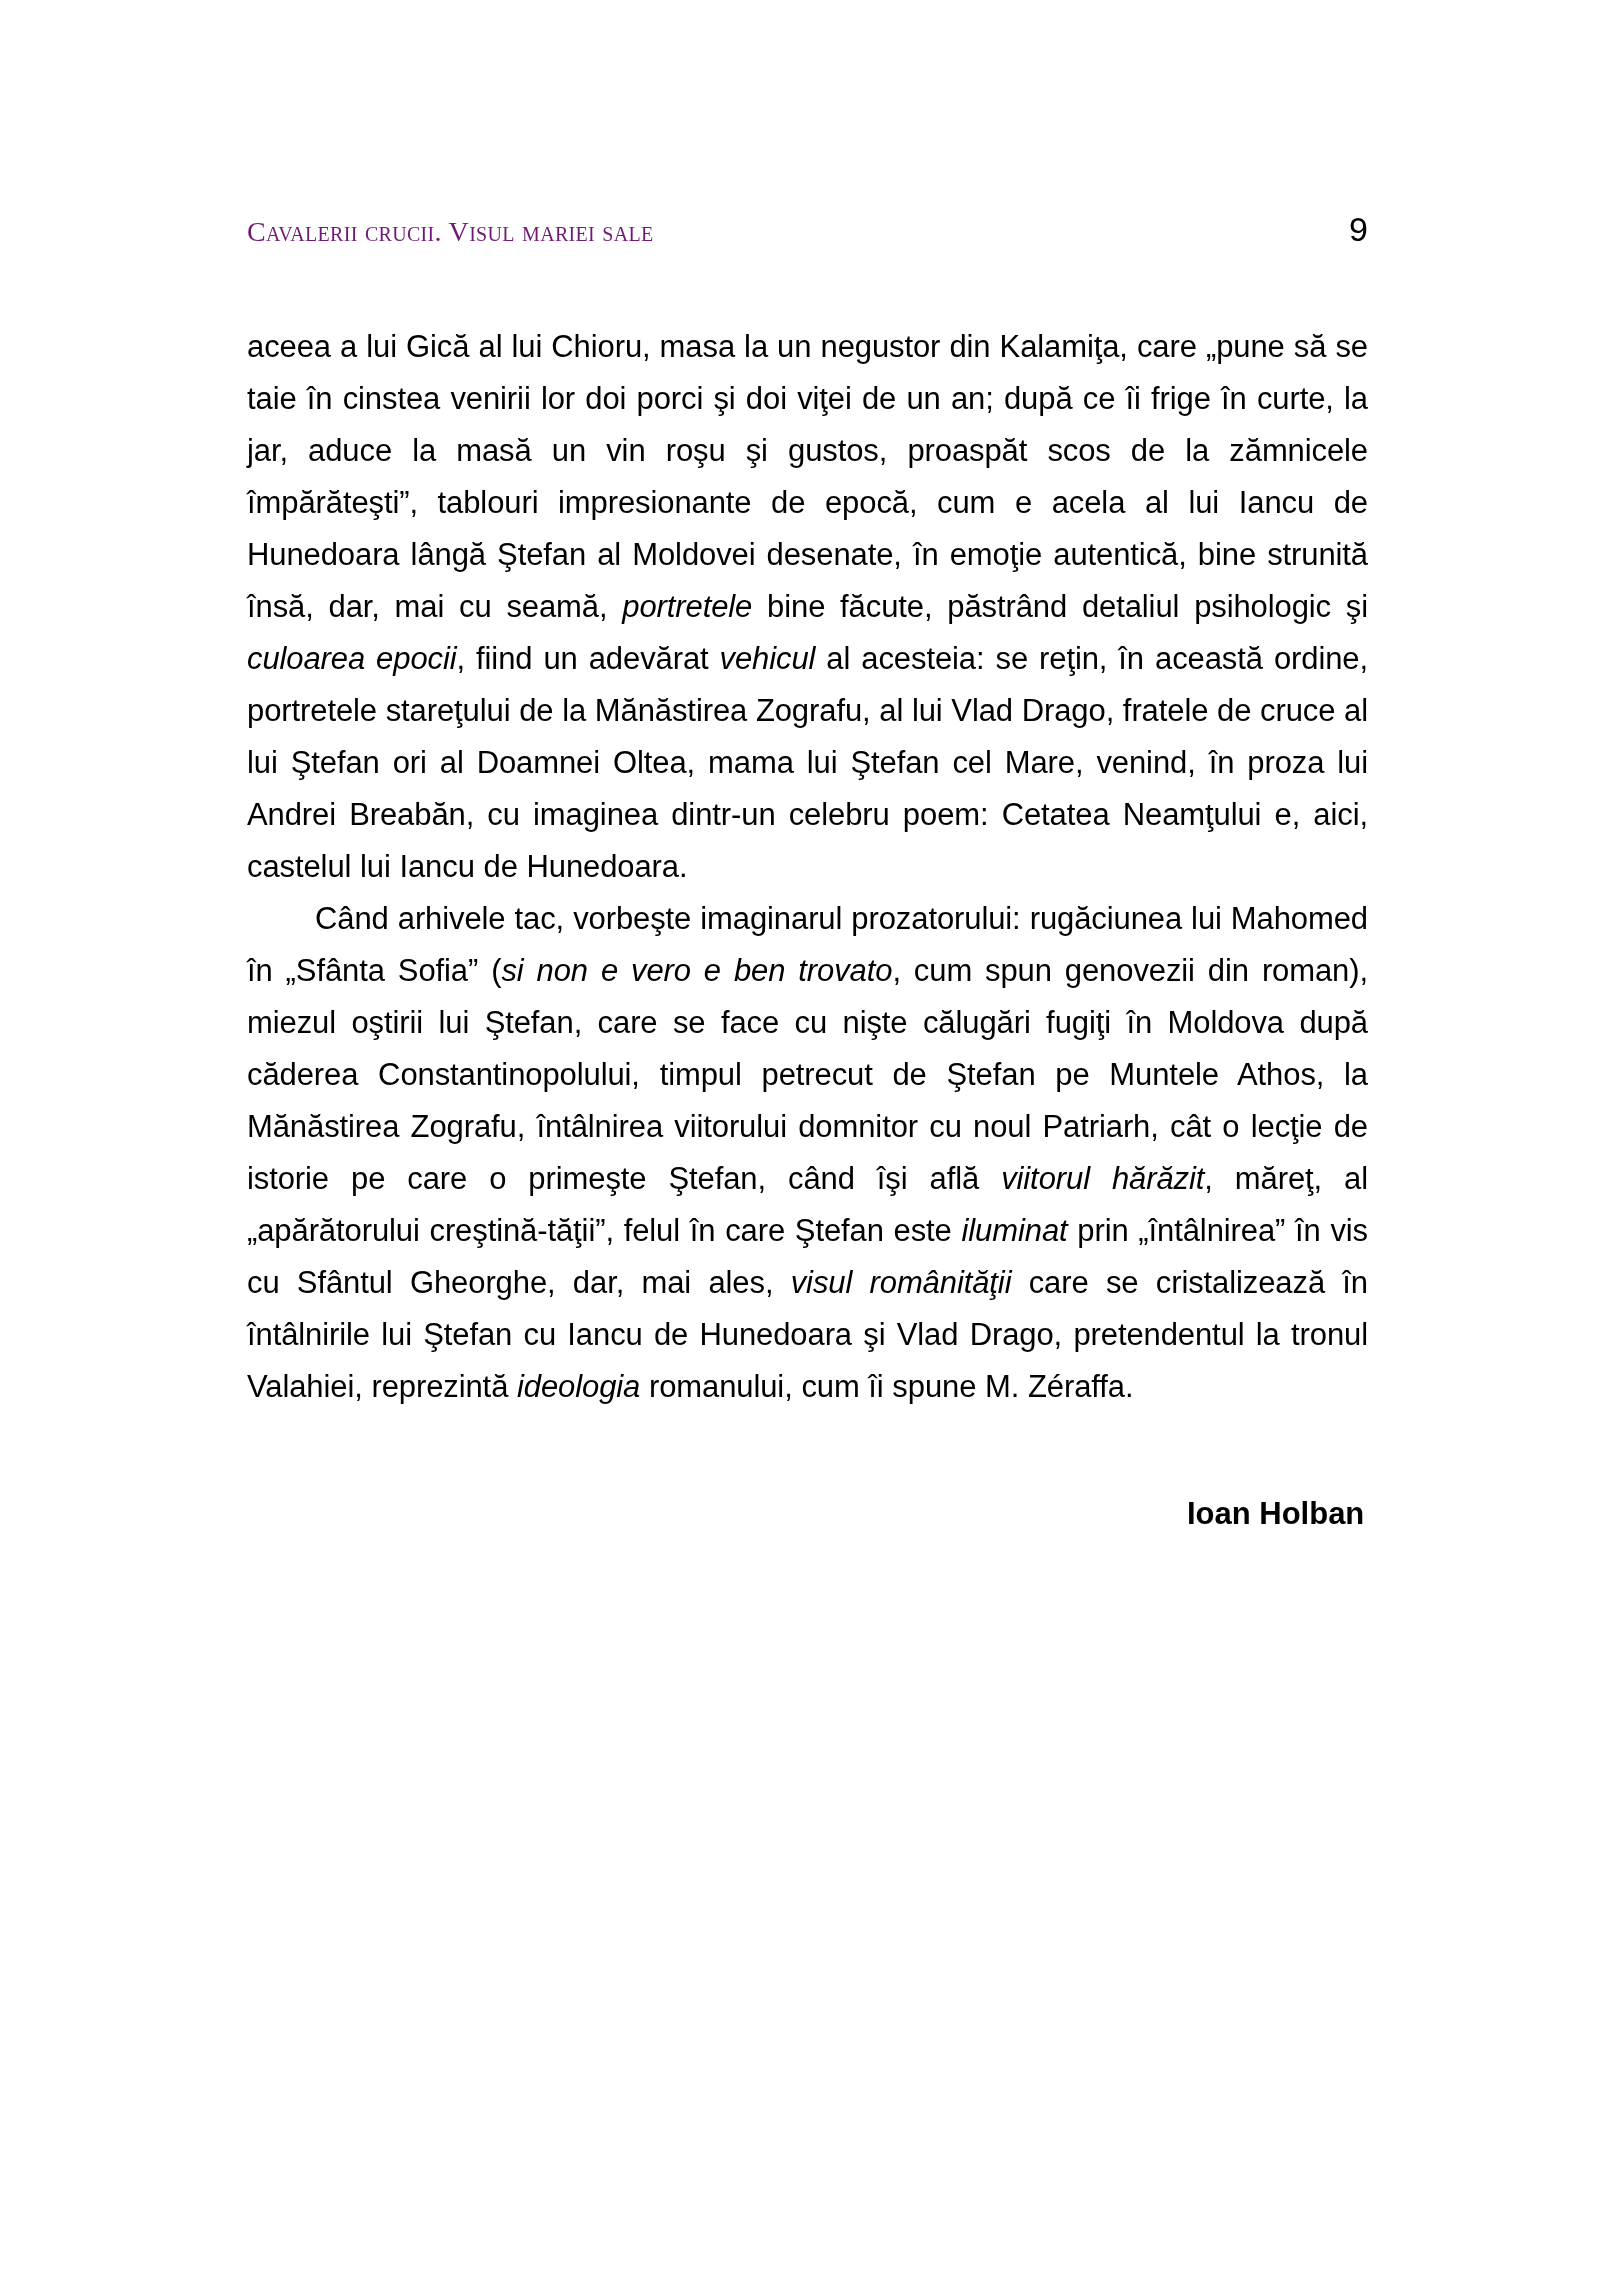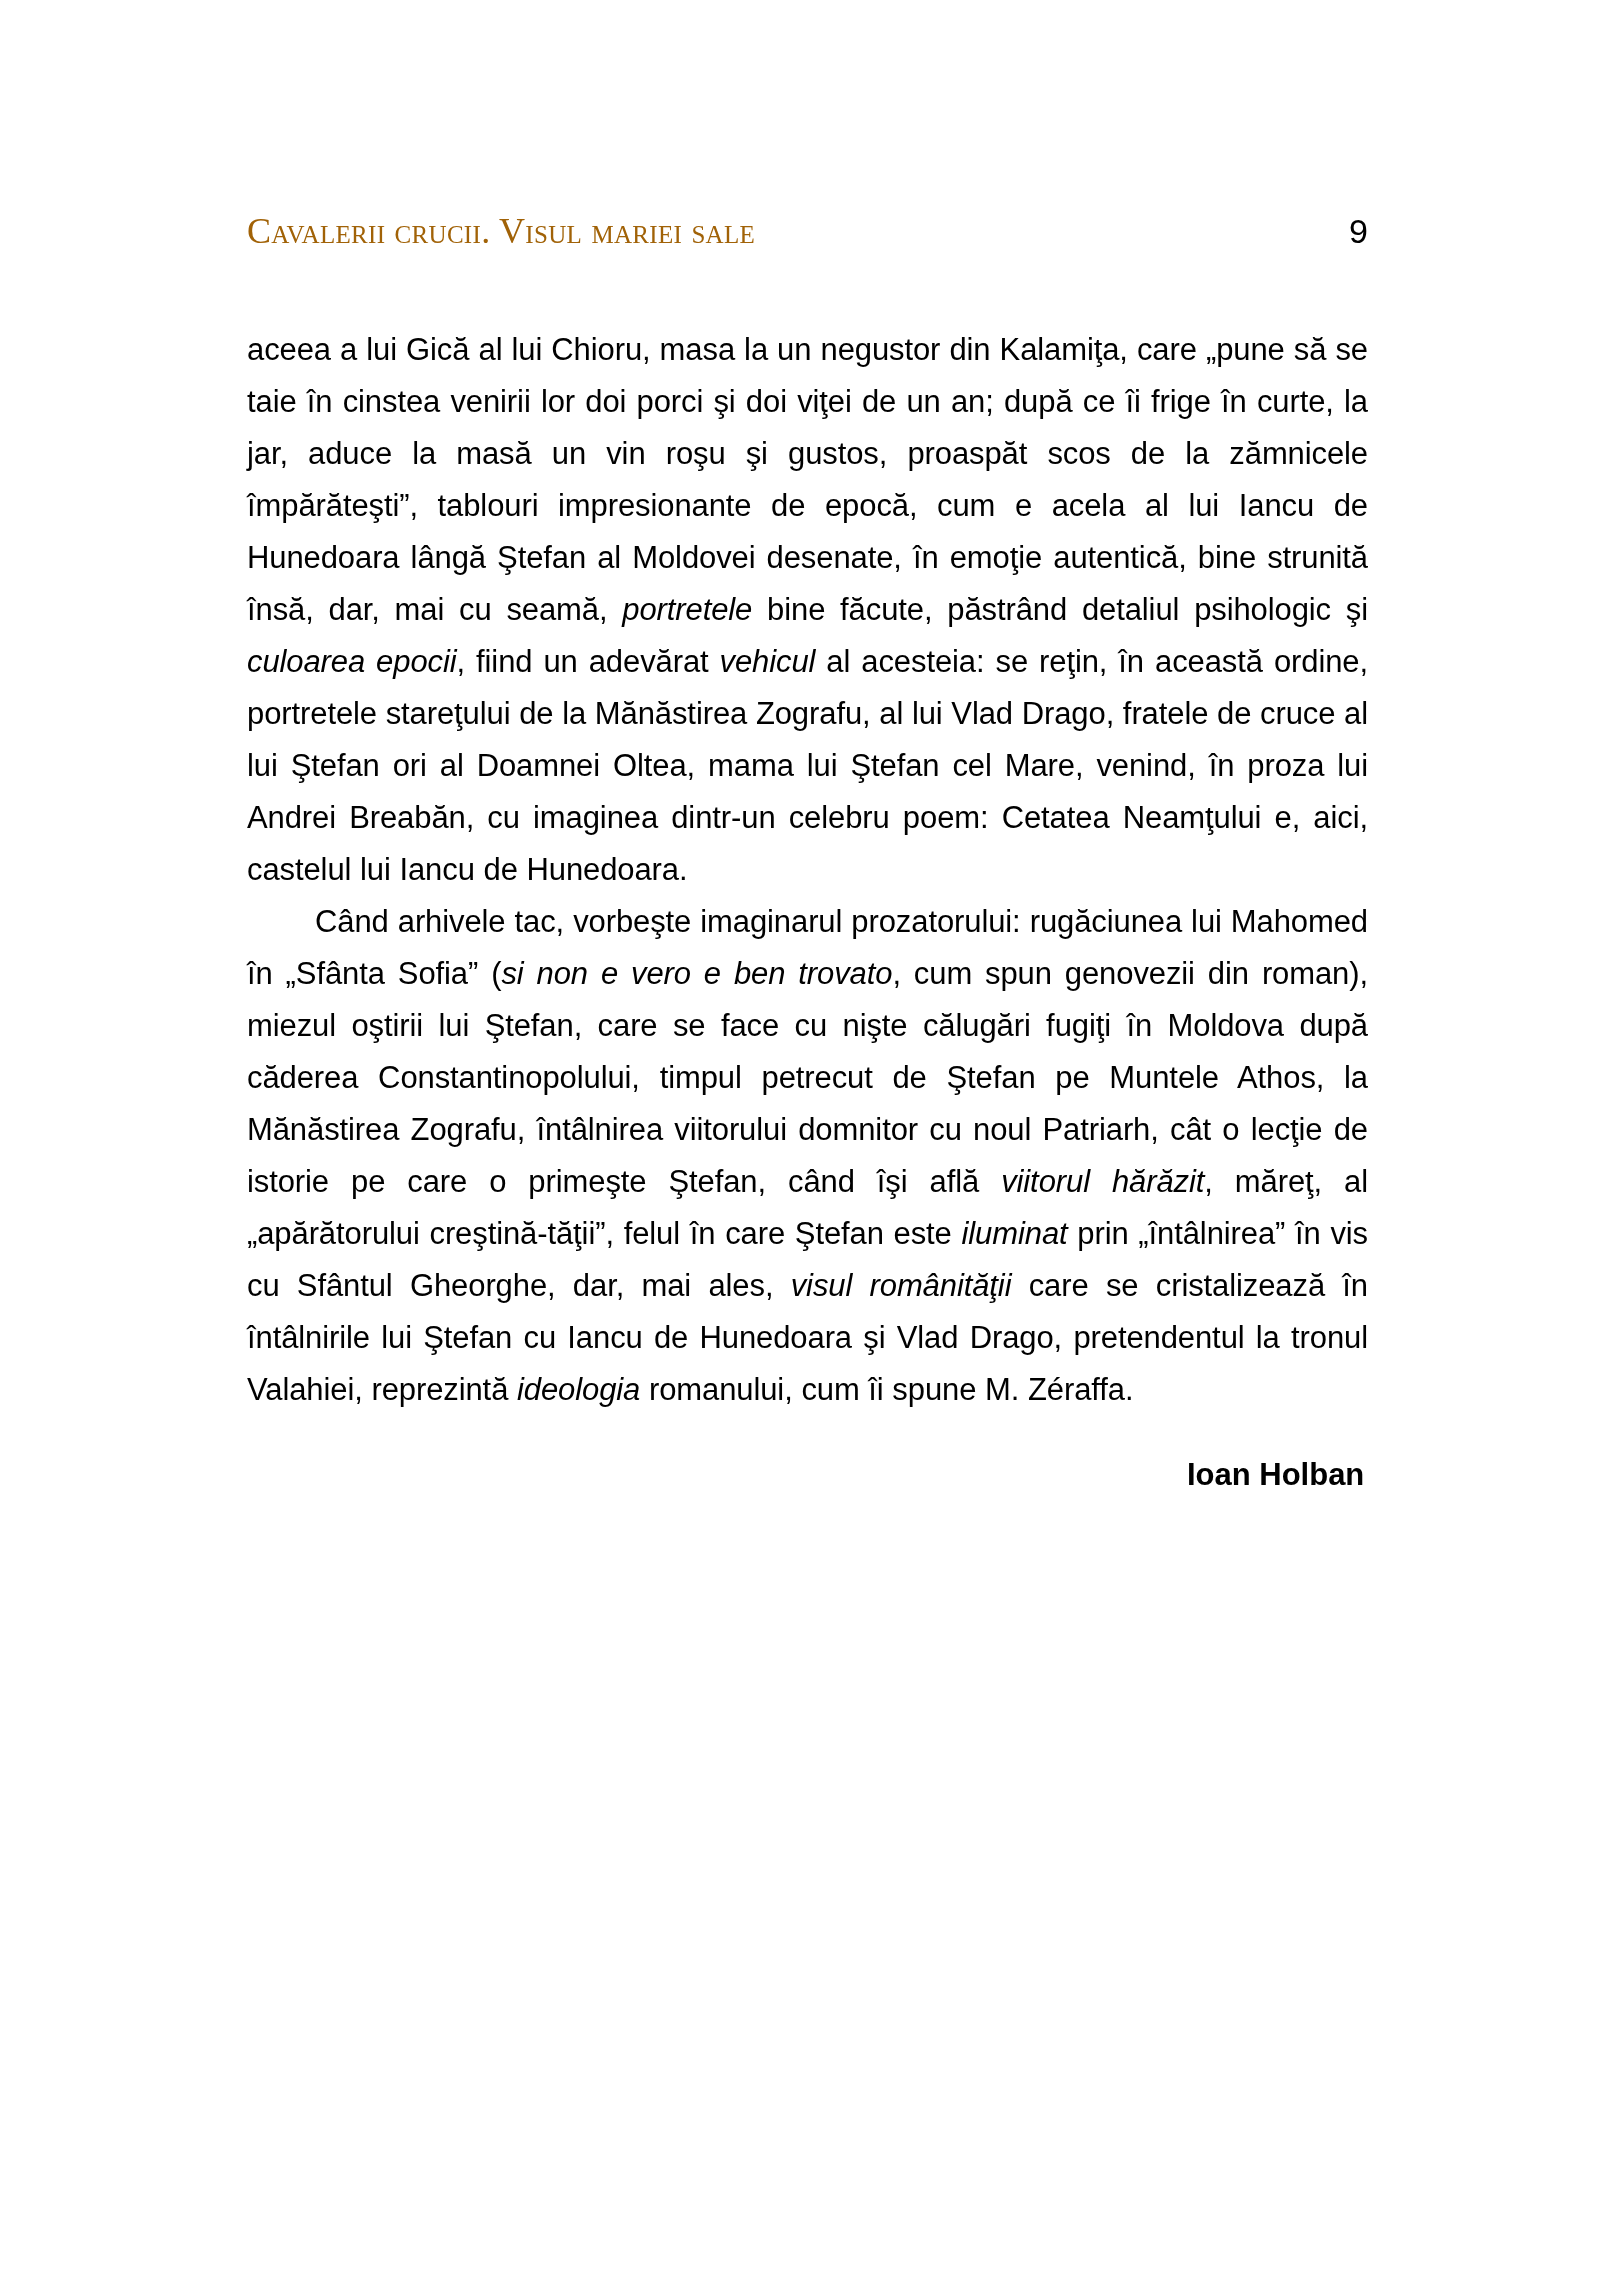--- a/index.html
+++ b/index.html
@@ -30,23 +30,23 @@
   .running-head {
     display: flex;
     align-items: baseline;
     justify-content: space-between;
     width: 100%;
     margin-bottom: 72px;
   }
   .running-head .rh-title {
     font-family: "Liberation Serif", serif;
     font-variant: small-caps;
-    font-size: 36px;
+    font-size: 28px;
     letter-spacing: 0.3px;
-    color: #a16207;
+    color: #701a75;
     white-space: nowrap;
   }
   .running-head .rh-page {
     font-family: "Liberation Sans", sans-serif;
     font-size: 34px;
     color: #000;
   }
   
   .body-text p {
     margin: 0;
@@ -60,21 +60,21 @@
   .body-text p.indent {
     text-indent: 68px;
   }
   .body-text p.noindent {
     text-indent: 0;
   }
   .body-text em {
     font-style: italic;
   }
   .signature {
-    margin-top: 41px;
+    margin-top: 83px;
     text-align: right;
     font-size: 31px;
     font-weight: bold;
     padding-right: 3.7px;
   }
 </style>
 </head>
 <body>
 
 <div class="page">

